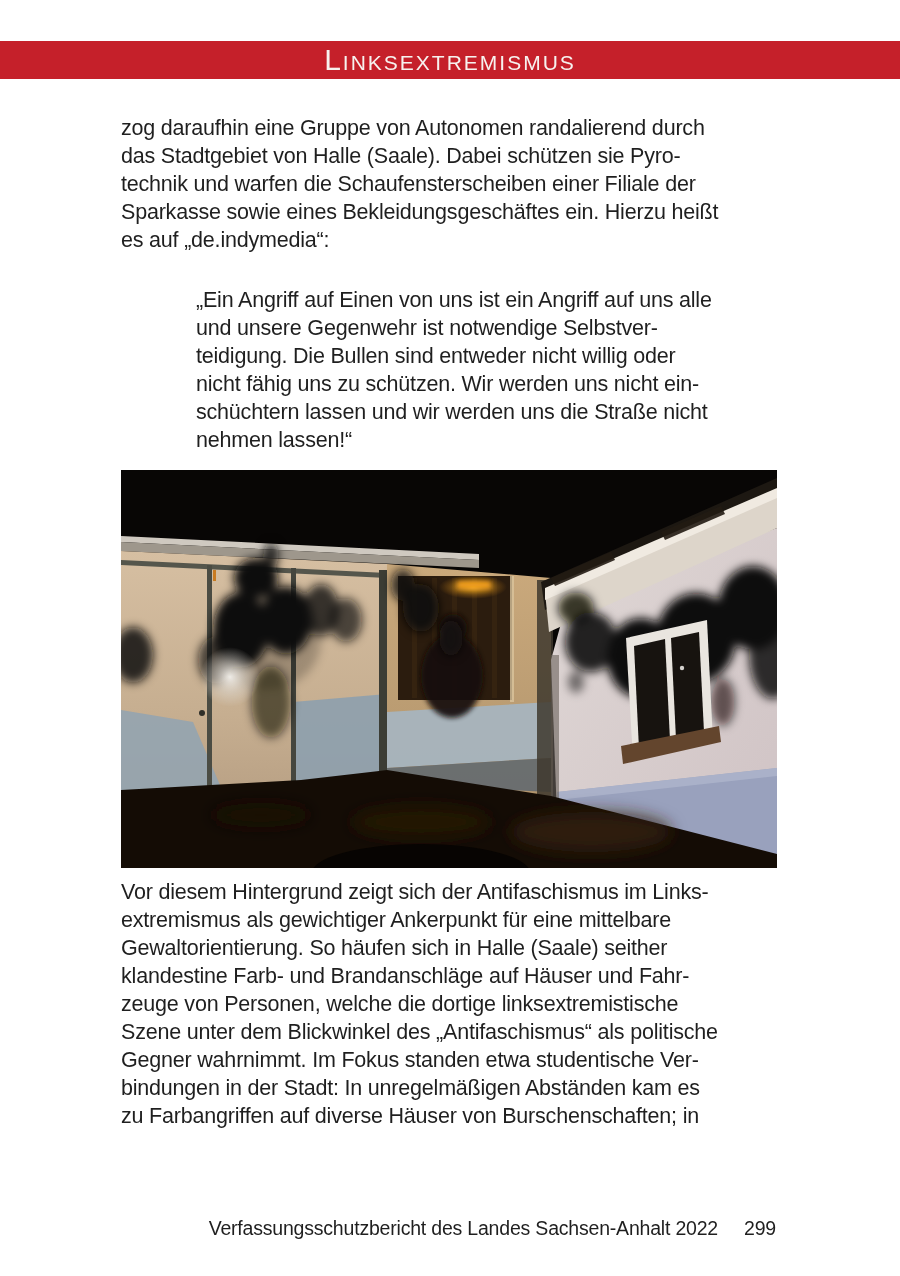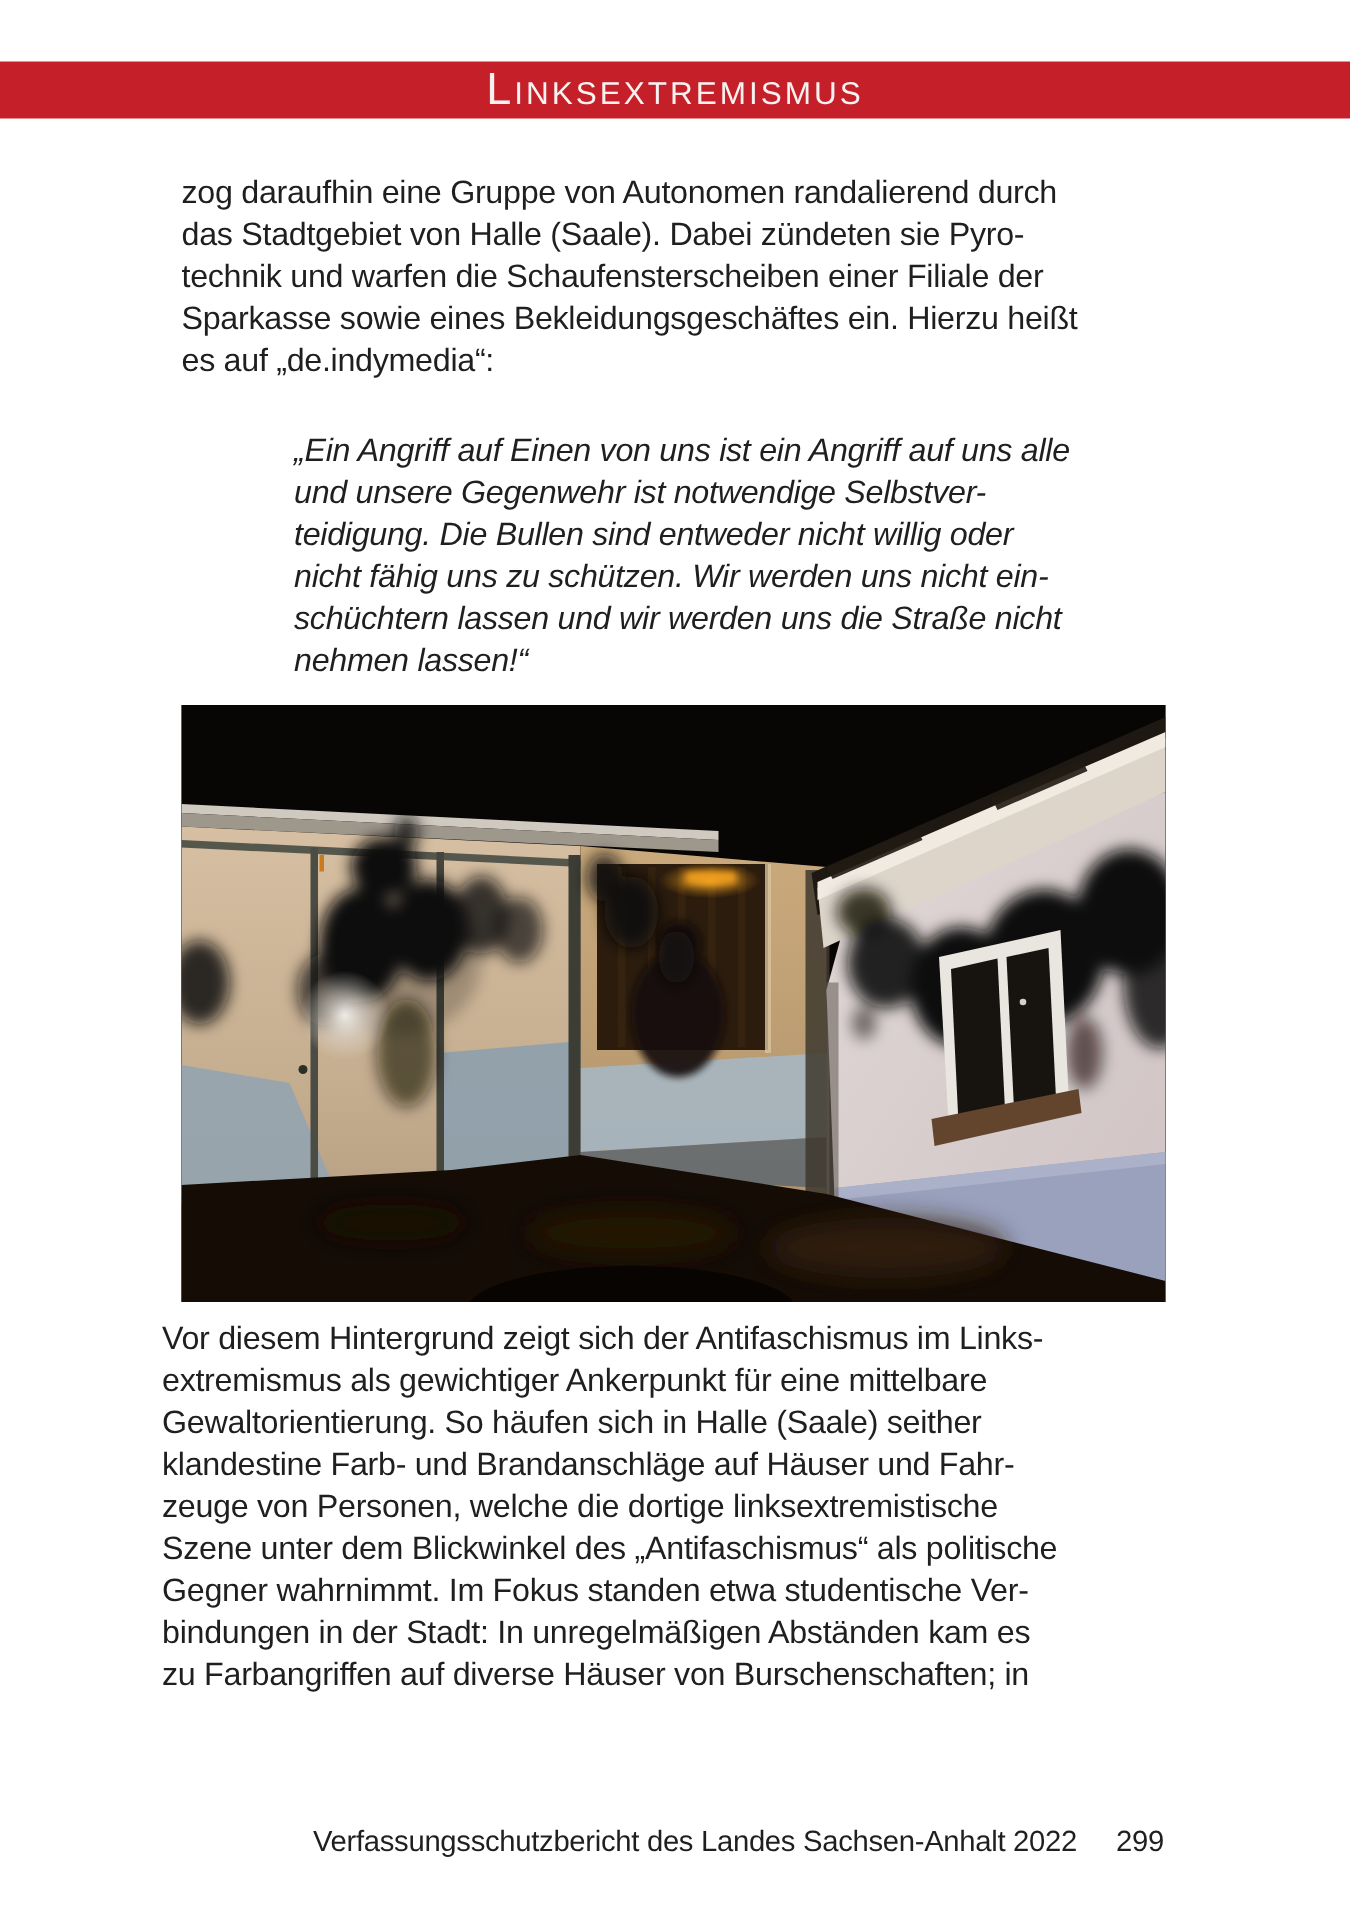--- a/index.html
+++ b/index.html
@@ -28,22 +28,22 @@
 
   
   .bodytext{
     position:absolute;
     font-size:21.5px;
     line-height:28px;
     letter-spacing:-0.2px;
     white-space:pre-line;
   }
   .para1{left:121px;top:114px;width:668px;}
-  .quote{left:196px;top:286px;width:590px;font-style:italic;}
-  .para2{left:108px;top:878px;width:672px;}
+  .quote{left:196px;top:286px;width:590px;}
+  .para2{left:121px;top:878px;width:672px;}
 
   
   .photo-frame{
     position:absolute;left:121px;top:470px;width:656px;height:398px;
     background:#0a0806;
   }
   .photo-frame svg{display:block;width:656px;height:398px;}
 
   
   .footer{
@@ -56,21 +56,21 @@
 </head>
 <body>
 
 <div class="page">
 
   <div class="header-bar" style="background: rgb(197, 32, 42);">
     <span class="header-title">Linksextremismus</span>
   </div>
 
   <div class="bodytext para1">zog daraufhin eine Gruppe von Autonomen randalierend durch
-das Stadtgebiet von Halle (Saale). Dabei zündeten sie Pyro-
+das Stadtgebiet von Halle (Saale). Dabei schützen sie Pyro-
 technik und warfen die Schaufensterscheiben einer Filiale der
 Sparkasse sowie eines Bekleidungsgeschäftes ein. Hierzu heißt
 es auf „de.indymedia“:</div>
 
   <div class="bodytext quote">„Ein Angriff auf Einen von uns ist ein Angriff auf uns alle
 und unsere Gegenwehr ist notwendige Selbstver-
 teidigung. Die Bullen sind entweder nicht willig oder
 nicht fähig uns zu schützen. Wir werden uns nicht ein-
 schüchtern lassen und wir werden uns die Straße nicht
 nehmen lassen!“</div>

